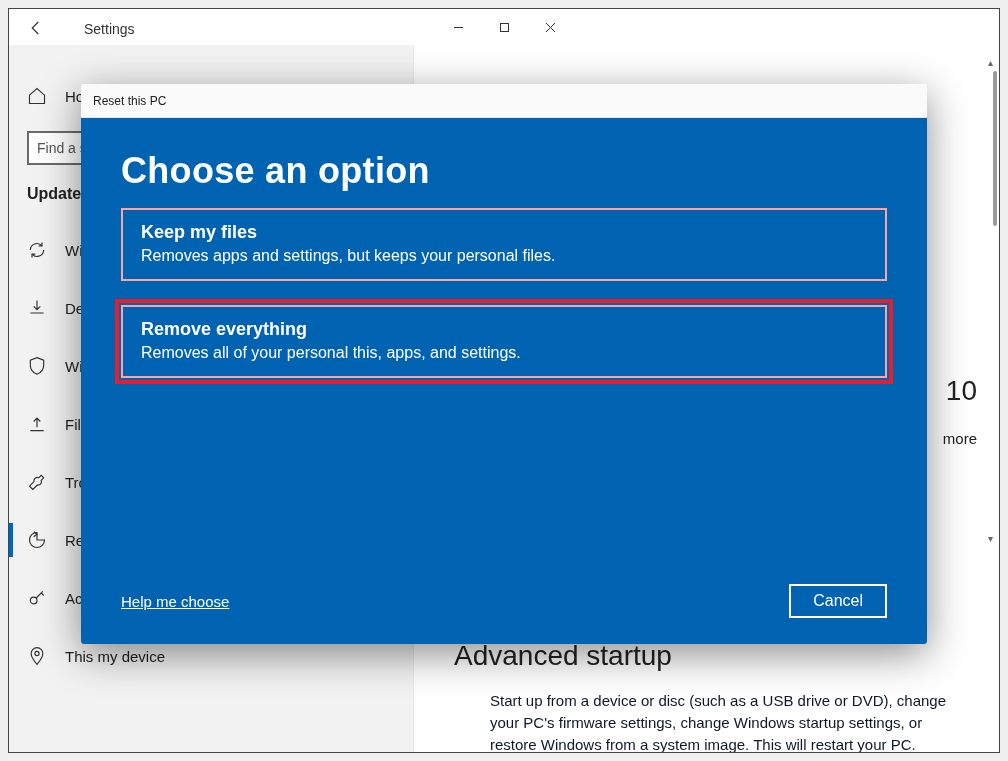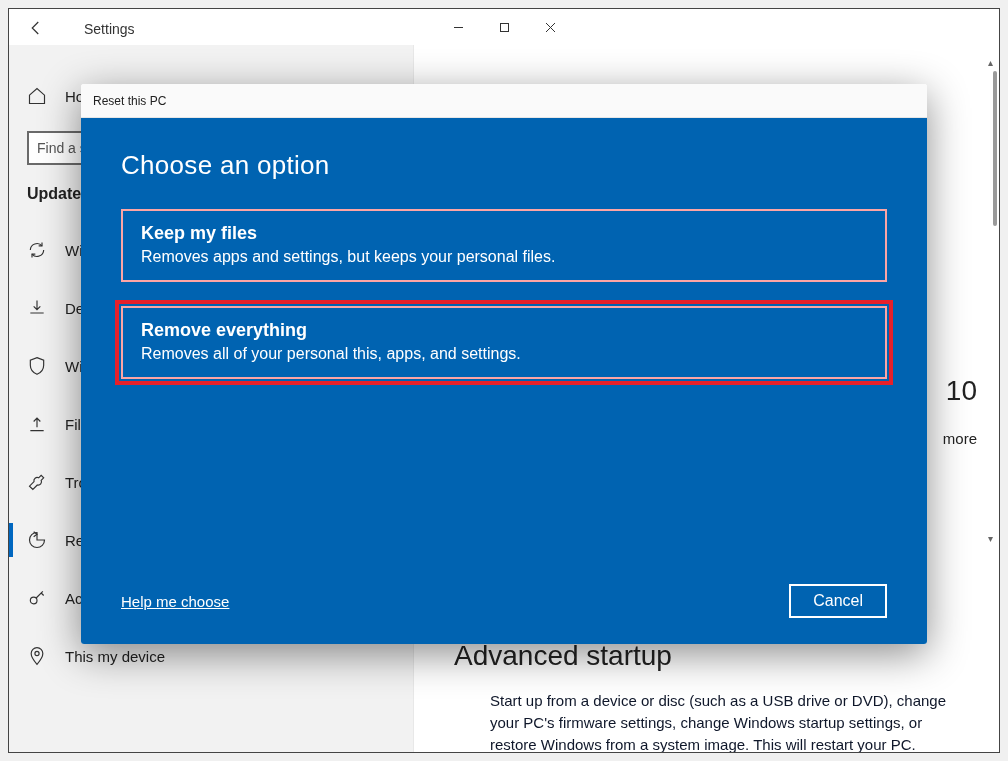--- a/index.html
+++ b/index.html
@@ -68,21 +68,21 @@
     z-index: 100;
   }
   .modal-title {
     height: 34px; display: flex; align-items: center; padding: 0 12px;
     font-size: 12px; color: #222; border-bottom: 1px solid #e6e6e6; background: #fafafa;
   }
   .modal-body {
     background: #0063b1; height: calc(100% - 34px); padding: 32px 40px 28px 40px;
     color: #fff; position: relative;
   }
-  .modal-heading { font-size: 26px; font-weight: 400; margin-bottom: 28px; letter-spacing: 0.3px; }
+  .modal-heading { font-size: 36px; font-weight: 700; margin-bottom: 16px; letter-spacing: 0.3px; }
   .option {
     border: 2px solid #fca5a5; padding: 12px 18px 14px 18px; margin-bottom: 24px;
   }
   .option.highlight { outline: 4px solid #e6202a; outline-offset: 2px; }
   .opt-title { font-size: 18px; font-weight: 600; margin-bottom: 4px; }
   .opt-desc { font-size: 16px; font-weight: 300; }
   .modal-footer {
     position: absolute; left: 40px; right: 40px; bottom: 26px;
     display: flex; align-items: center; justify-content: space-between; margin-top: 36px;
   }

